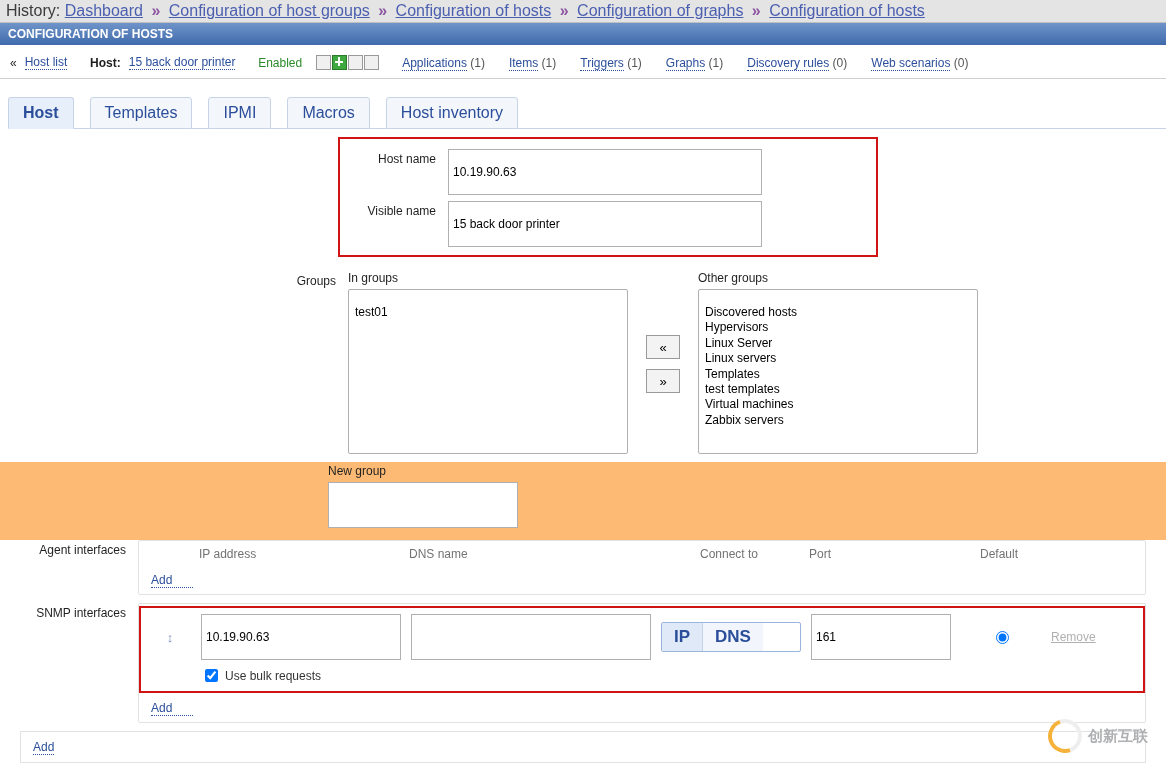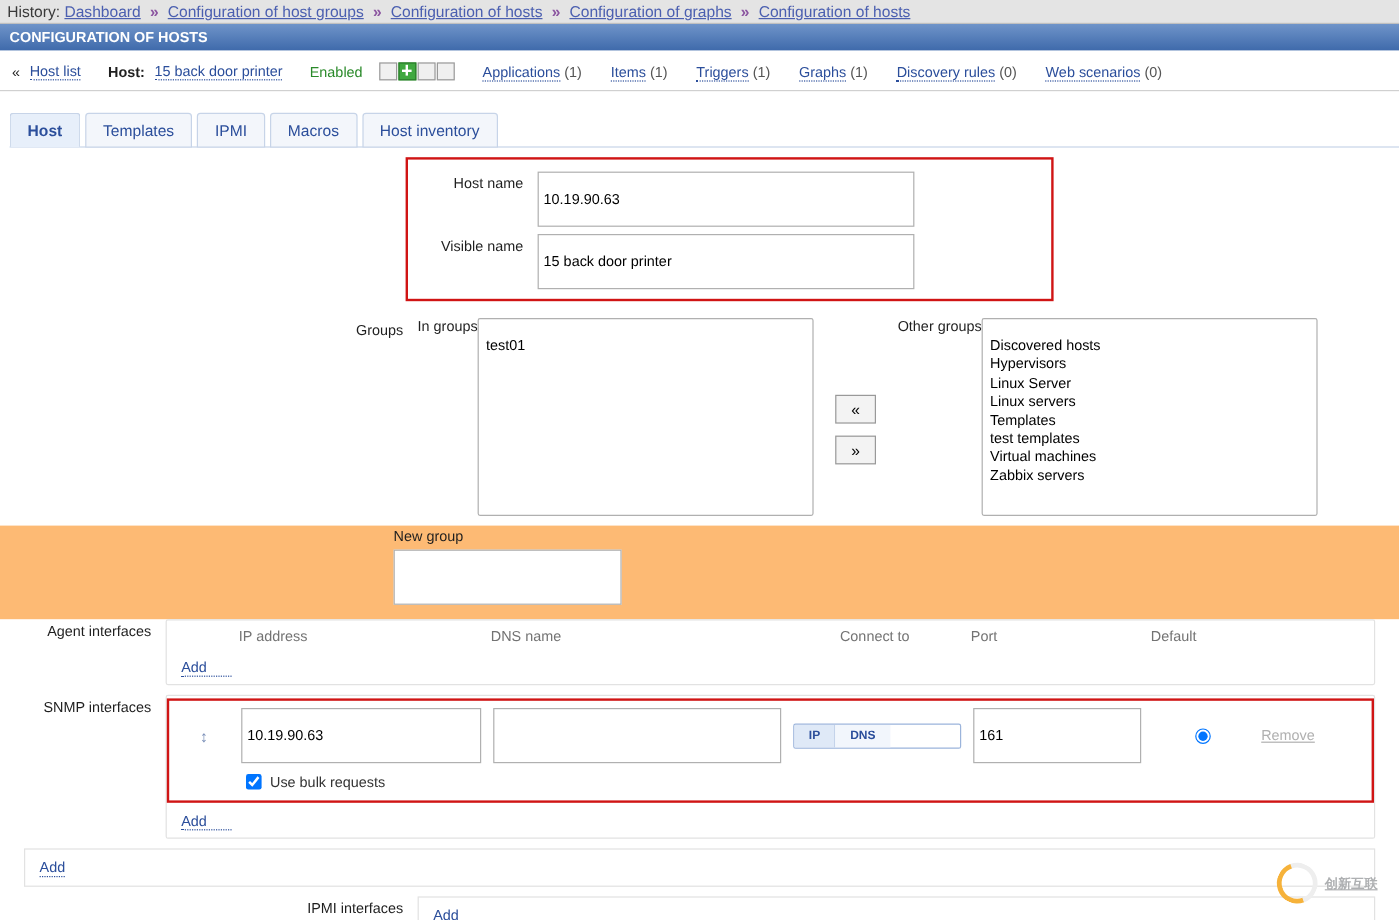--- a/index.html
+++ b/index.html
@@ -12,21 +12,21 @@
     width: 1166px;
   }
   a { color: #2b4e9b; text-decoration: underline; cursor: pointer; }
   a.dotted { text-decoration: none; border-bottom: 1px dotted #2b4e9b; }
 
   
   .history-bar {
     background: #e4e4e4;
     border-bottom: 1px solid #c0c0c0;
     padding: 2px 6px;
-    font-size: 13px;
+    font-size: 16px;
     color: #3a3a3a;
   }
   .history-bar .label { color: #3a3a3a; }
   .history-bar a { color: #4b5fb0; text-decoration: underline; }
   .history-bar .sep { color: #8b55a0; padding: 0 4px; font-weight: bold; }
 
   
   .titlebar {
     background: #5c7fb8;
     background: linear-gradient(#6f94c9,#3f6aab);
@@ -70,26 +70,26 @@
   
   .tabs {
     margin: 18px 0 0 8px;
     display: flex;
     border-bottom: 1px solid #c7d4e8;
   }
   .tabs .tab {
     border: 1px solid #c7d4e8;
     background: #f3f6fb;
     padding: 6px 14px;
-    margin-right: 4px;
+    margin-right: 16px;
     margin-bottom: -1px;
     border-radius: 3px 3px 0 0;
     color: #2b4e9b;
     cursor: pointer;
-    font-size: 13px;
+    font-size: 16px;
   }
   .tabs .tab.active {
     background: #e7effa;
     border-bottom: 1px solid #e7effa;
     font-weight: bold;
     color: #2b4e9b;
   }
 
   
   .form-area {
@@ -118,21 +118,21 @@
   .hostname-box input { width: 314px; }
   .red-highlight {
     border: 2px solid #d01414;
     padding: 10px 8px 8px 8px;
     margin: -12px 0 6px -10px;
     width: 520px;
   }
 
   
   .groups-wrap { display: flex; gap: 18px; align-items: flex-start; }
-  .groups-wrap .col { display: flex; flex-direction: row; }
+  .groups-wrap .col { display: flex; flex-direction: column; }
   .groups-wrap label { margin-bottom: 4px; }
   .groups-wrap select {
     width: 280px; height: 165px;
   }
   .move-btns { display: flex; flex-direction: column; gap: 10px; margin-top: 64px; }
   .move-btns button {
     width: 34px; height: 24px;
     border: 1px solid #999; background: #f3f3f3;
     cursor: pointer; font-size: 13px;
   }
@@ -170,21 +170,21 @@
     border-radius: 2px;
     overflow: hidden;
   }
   .conn-toggle span {
     padding: 4px 12px;
     background: #f2f6fc;
     color: #2b4e9b;
     cursor: pointer;
     font-weight: bold;
     border-right: 1px solid #c4d3ea;
-    font-size: 10px;
+    font-size: 17px;
   }
   .conn-toggle span:last-child { border-right: none; }
   .conn-toggle span.active { background: #dfe9f7; }
   .iface-row input[type=text] { width: 100%; }
   .iface-sub { grid-template-columns: 42px auto; padding-top:0; }
   .iface-sub label { display: flex; align-items: center; gap: 4px; color: #333; }
   .drag-handle {
     color: #7a8fb8; text-align: center; font-size: 13px; cursor: grab;
   }
   .remove-link { color: #b0b0b0; }
@@ -200,25 +200,24 @@
     padding: 8px 12px;
     background:#fff;
   }
 
   textarea.desc { width: 308px; height: 105px; resize: both; }
 
   
   .watermark {
     position: fixed;
     right: 18px; bottom: 14px;
-    font-size: 11px; font-weight: bold;
+    font-size: 15px; font-weight: bold;
     color: #aeb0b2;
     display: flex; align-items: center; gap: 6px;
     pointer-events: none;
-    text-decoration: underline;
   }
   .watermark .swirl {
     width: 26px; height: 26px; border-radius: 50%;
     border: 4px solid #f6b23a;
     border-top-color: #eee;
     border-right-color: #eee;
     transform: rotate(25deg);
   }
 </style>
 </head>
@@ -337,21 +336,21 @@
   <div class="row">
     <div class="lbl">Agent interfaces</div>
     <div class="val">
       <div class="iface-box">
         <div class="iface-head">
           <span></span>
           <span>IP address</span>
           <span>DNS name</span>
           <span style="text-align:center">Connect to</span>
           <span>Port</span>
-          <span style="text-align:left">Default</span>
+          <span style="text-align:center">Default</span>
           <span></span>
         </div>
         <div class="iface-add">
             <a>Add</a>
           </div>
       </div>
     </div>
   </div>
 
   <div class="row">

